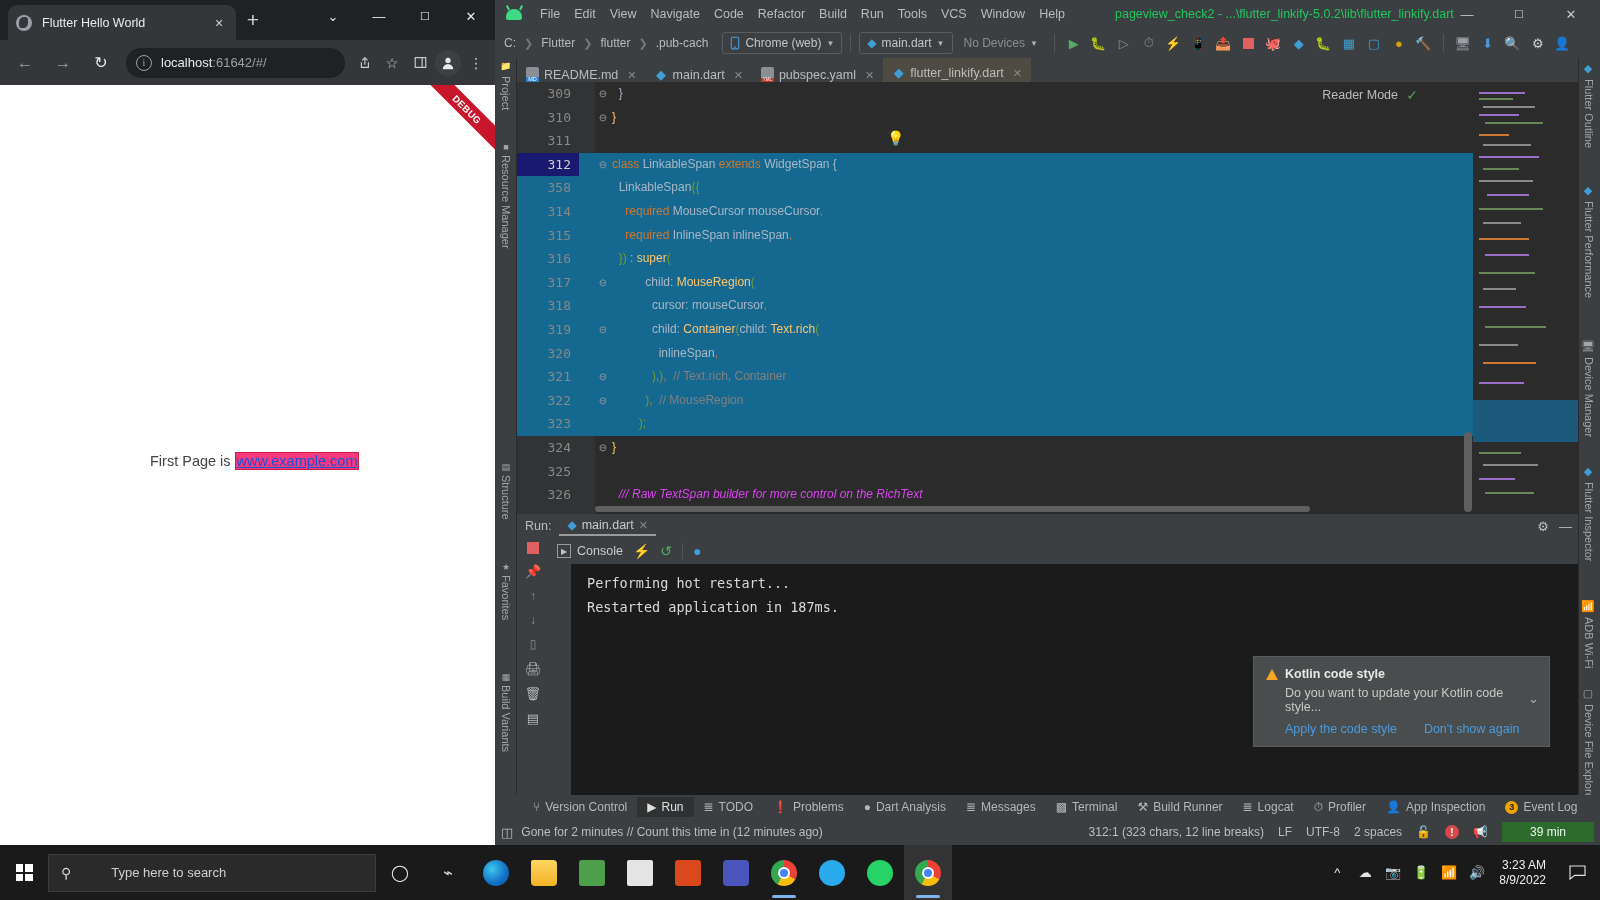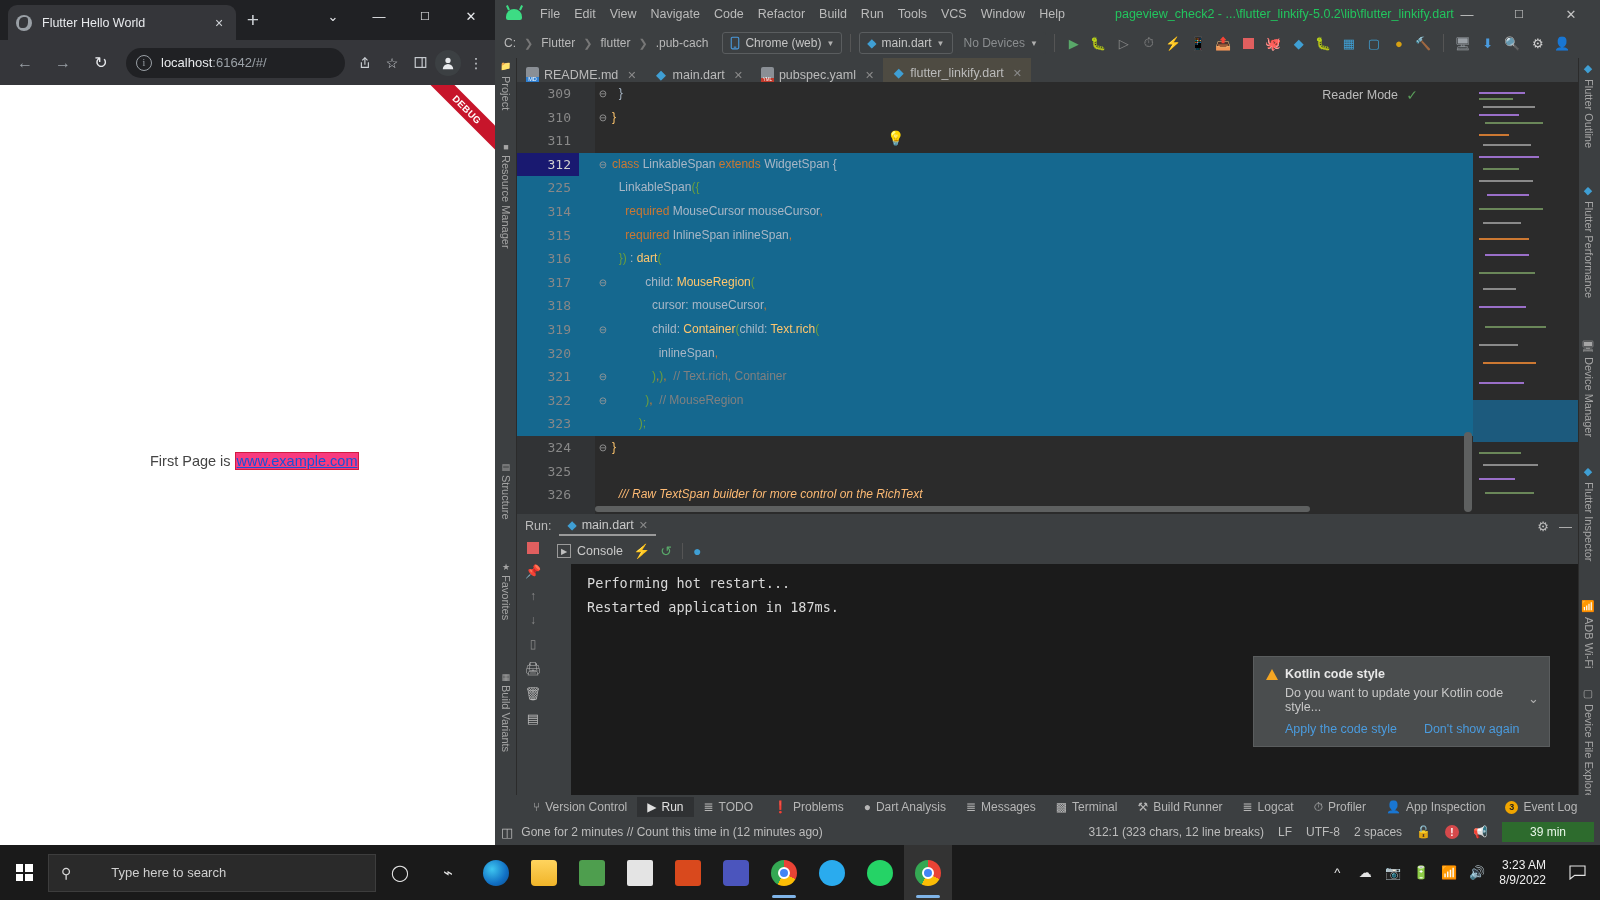--- a/index.html
+++ b/index.html
@@ -223,21 +223,21 @@
     padding-right: 8px; height: 23.6px; line-height: 23.6px;
   }
   .fold {
     position: absolute; left: 80px; width: 12px; height: 23.6px;
     line-height: 23.6px; text-align: center; color: #999; font-size: 10px;
   }
   .ctext { position: absolute; left: 95px; }
   .k { color: #cc7832; }  
   .t { color: #ffc66d; }  
   .c { color: #808080; }  
-  .cdoc { color: #fdba74; font-style: italic; }
+  .cdoc { color: #d946ef; font-style: italic; }
   .p { color: #a9b7c6; }  
   .pa { color: #6a9e3f; }
   .lamp { color: #ffc400; font-size: 14px; }
 
   .reader-mode {
     position: absolute; right: 180px; top: 6px; color: #bbb; font-size: 12.5px;
   }
   .check-mark { position: absolute; right: 160px; top: 5px; color: #5a9e5a; font-size: 14px; }
 
   
@@ -608,24 +608,24 @@
       </div>
     </div>
 
     <div class="editor">
       <div class="gutter"></div>
       <div id="code-rows">
           <div class="crow"><span class="ln">309</span><span class="fold">⊖</span><span class="ctext"><span class="p">  }</span></span></div>
           <div class="crow"><span class="ln">310</span><span class="fold">⊖</span><span class="ctext"><span class="t">}</span></span></div>
           <div class="crow"><span class="ln">311</span><span class="ctext"></span></div>
           <div class="crow sel cur"><span class="ln">312</span><span class="fold">⊖</span><span class="ctext"><span class="k">class </span><span class="p">LinkableSpan </span><span class="k">extends </span><span class="p">WidgetSpan </span><span class="p">{</span></span></div>
-          <div class="crow sel"><span class="ln">225</span><span class="ctext"><span class="p">  LinkableSpan</span><span class="pa">({</span></span></div>
+          <div class="crow sel"><span class="ln">358</span><span class="ctext"><span class="p">  LinkableSpan</span><span class="pa">({</span></span></div>
           <div class="crow sel"><span class="ln">314</span><span class="ctext"><span class="k">    required </span><span class="p">MouseCursor mouseCursor</span><span class="k">,</span></span></div>
           <div class="crow sel"><span class="ln">315</span><span class="ctext"><span class="k">    required </span><span class="p">InlineSpan inlineSpan</span><span class="k">,</span></span></div>
-          <div class="crow sel"><span class="ln">316</span><span class="ctext"><span class="pa">  })</span><span class="p"> : </span><span class="t">dart</span><span class="pa">(</span></span></div>
+          <div class="crow sel"><span class="ln">316</span><span class="ctext"><span class="pa">  })</span><span class="p"> : </span><span class="t">super</span><span class="pa">(</span></span></div>
           <div class="crow sel"><span class="ln">317</span><span class="fold">⊖</span><span class="ctext"><span class="p">          child: </span><span class="t">MouseRegion</span><span class="pa">(</span></span></div>
           <div class="crow sel"><span class="ln">318</span><span class="ctext"><span class="p">            cursor: mouseCursor</span><span class="k">,</span></span></div>
           <div class="crow sel"><span class="ln">319</span><span class="fold">⊖</span><span class="ctext"><span class="p">            child: </span><span class="t">Container</span><span class="pa">(</span><span class="p">child: </span><span class="t">Text.rich</span><span class="pa">(</span></span></div>
           <div class="crow sel"><span class="ln">320</span><span class="ctext"><span class="p">              inlineSpan</span><span class="k">,</span></span></div>
           <div class="crow sel"><span class="ln">321</span><span class="fold">⊖</span><span class="ctext"><span class="pa">            )</span><span class="k">,</span><span class="pa">)</span><span class="k">,</span><span class="c">  // Text.rich, Container</span></span></div>
           <div class="crow sel"><span class="ln">322</span><span class="fold">⊖</span><span class="ctext"><span class="pa">          )</span><span class="k">,</span><span class="c">  // MouseRegion</span></span></div>
           <div class="crow sel"><span class="ln">323</span><span class="ctext"><span class="pa">        );</span></span></div>
           <div class="crow"><span class="ln">324</span><span class="fold">⊖</span><span class="ctext"><span class="t">}</span></span></div>
           <div class="crow"><span class="ln">325</span><span class="ctext"></span></div>
           <div class="crow"><span class="ln">326</span><span class="ctext"><span class="cdoc">  /// Raw TextSpan builder for more control on the RichText</span></span></div>

